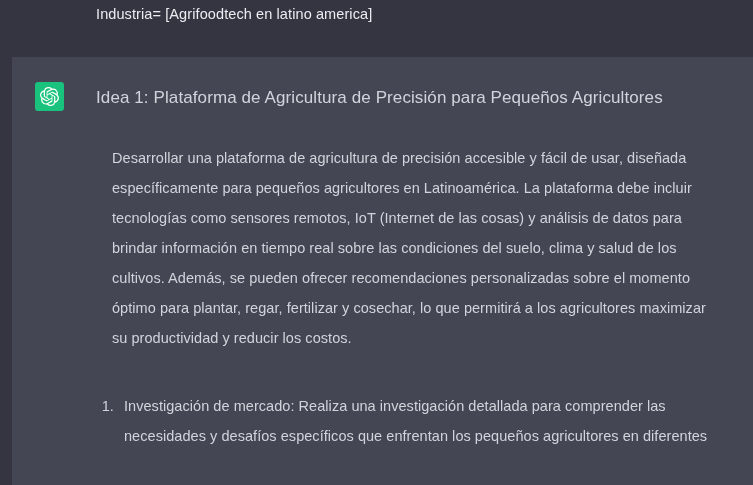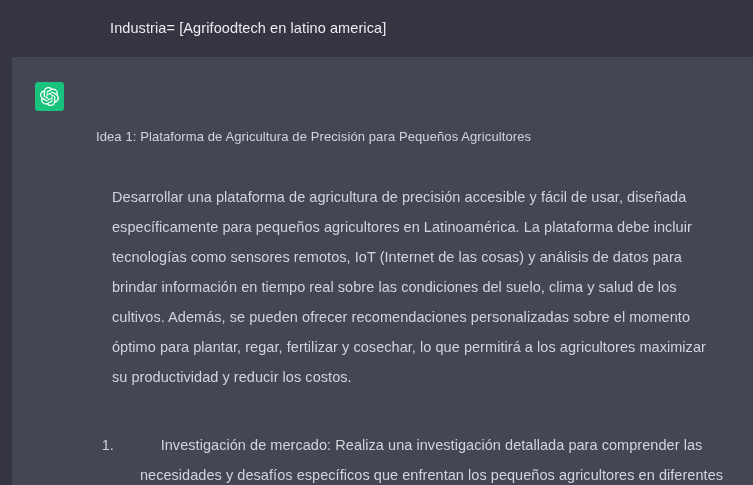--- a/index.html
+++ b/index.html
@@ -18,21 +18,21 @@
     position: relative;
     width: 753px;
     height: 485px;
     background: #343541;
     overflow: hidden;
   }
 
   
   .user-block {
     background: #343541;
-    padding: 14px;
+    padding: 0;
     height: 60px;
     box-sizing: border-box;
   }
   .user-row {
     display: flex;
     padding-left: 96px;
     padding-top: 2px;
   }
   .user-text {
     font-size: 14.5px;
@@ -76,45 +76,43 @@
     justify-content: center;
   }
   .avatar svg { display: block; }
 
   .assistant-content {
     padding-left: 84px;
     padding-right: 14px;
   }
 
   .line {
-    font-size: 13px;
+    font-size: 17px;
     line-height: 30px;
     color: #d1d5db;
     letter-spacing: 0.1px;
-    margin-top: 39px;
   }
   .para-title {
     margin-bottom: 0;
   }
   .spacer-lg { height: 14px; }
   .spacer-sm { height: 8px; }
 
   p.body-para {
     margin: 16px;
     font-size: 14.5px;
     line-height: 30px;
     color: #d1d5db;
     letter-spacing: 0.05px;
   }
 
   ol.steps {
     margin: 0;
     padding-left: 22px;
     list-style-position: outside;
-    text-align: center;
   }
   ol.steps li {
     font-size: 14.5px;
     line-height: 30px;
     color: #d1d5db;
     padding-left: 6px;
     letter-spacing: 0.05px;
   }
   ol.steps li::marker {
     color: #d1d5db;

